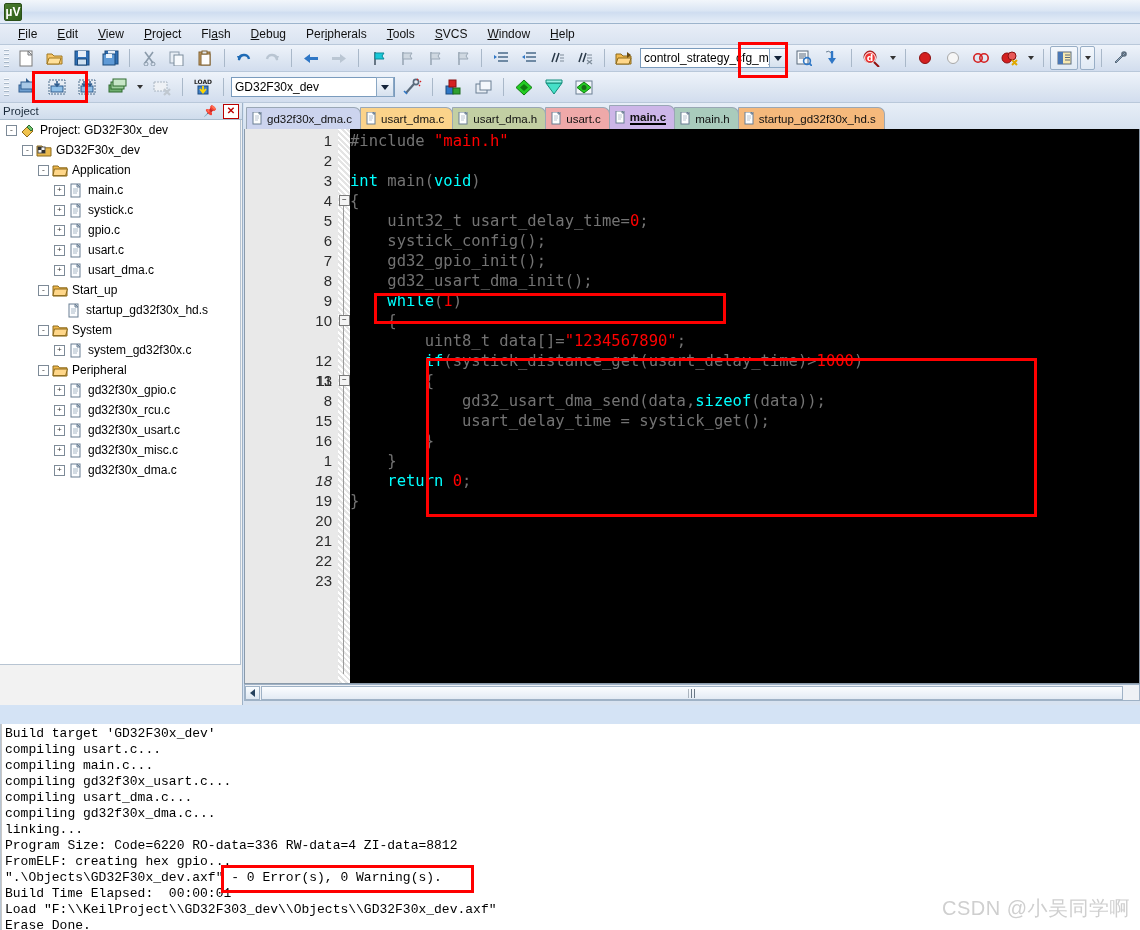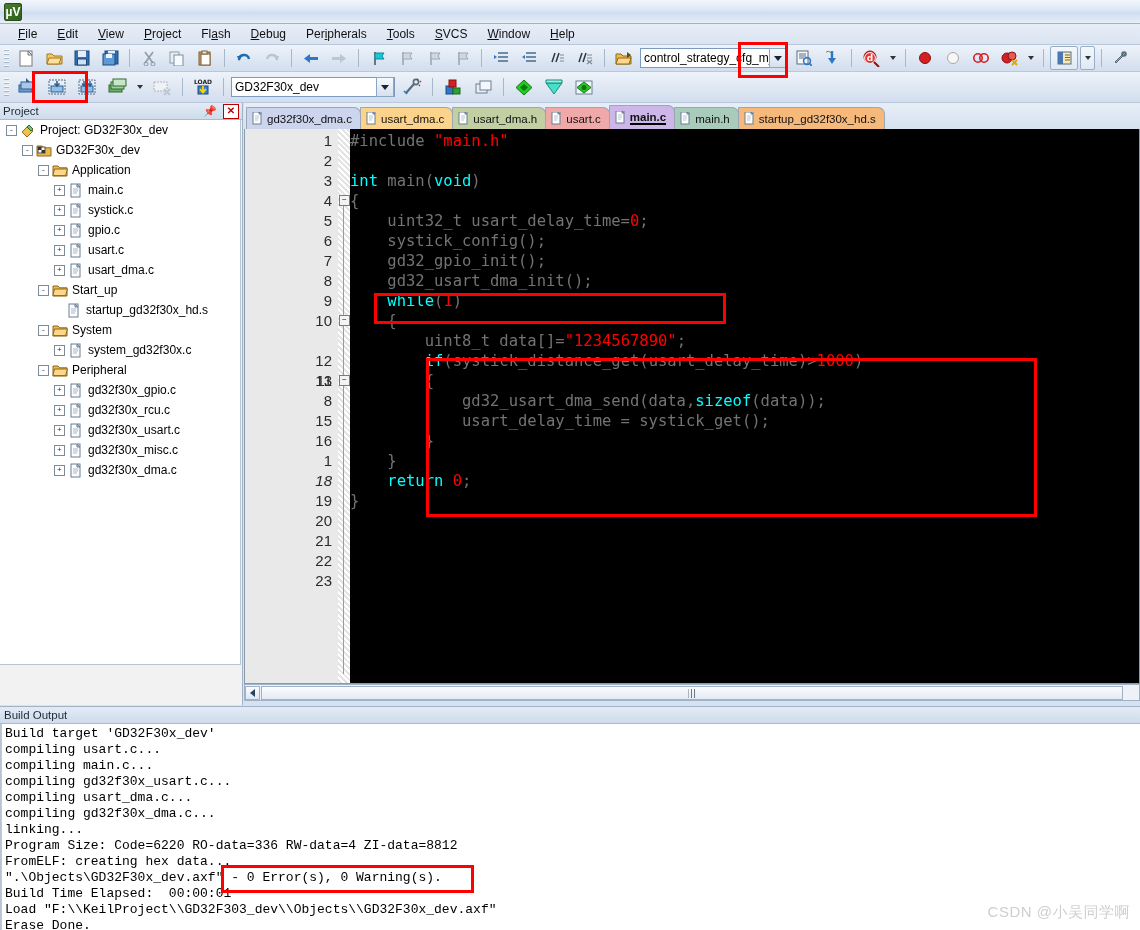--- a/index.html
+++ b/index.html
@@ -208,21 +208,21 @@
     position:absolute;left:4px;
     font-family:"Liberation Mono","DejaVu Sans Mono",monospace;
     font-size:13px;line-height:16px;color:#000;white-space:pre;height:16px;
   }
   .build-gutter{position:absolute;left:0;top:0;width:1px;height:206px;background:#c8c8c8;}
 
   
   .anno{position:absolute;border:3px solid #ff0000;box-sizing:border-box;pointer-events:none;}
 
   .watermark{
-    position:absolute;right:10px;bottom:8px;font-size:15px;color:#cfcfcf;
+    position:absolute;right:10px;bottom:8px;font-size:20px;color:#cfcfcf;
     font-family:"Liberation Sans",sans-serif;letter-spacing:.5px;margin-left:39px;
   }
 </style>
 </head>
 <body>
 
 <div id="app">
 
   <div class="titlebar">
     <div class="app-icon">µV</div>
@@ -884,35 +884,32 @@
         <svg width="6" height="8">
             <path d="M5 0 L0 4 L5 8 Z" fill="#26425e"></path>
           </svg>
       </div>
       <div class="sb-thumb" style="width:862px;margin-left:1px;">
         <div class="thumb-grip"></div>
       </div>
     </div>
   </div>
 
-  <div class="build-cap">
-    <span>Build Output</span>
-  </div>
   <div class="build-out">
     <div class="build-gutter"></div>
     <div id="blines">
         <div class="bline" style="top: 2px;">Build target 'GD32F30x_dev'</div>
         <div class="bline" style="top: 18px;">compiling usart.c...</div>
         <div class="bline" style="top: 34px;">compiling main.c...</div>
         <div class="bline" style="top: 50px;">compiling gd32f30x_usart.c...</div>
         <div class="bline" style="top: 66px;">compiling usart_dma.c...</div>
         <div class="bline" style="top: 82px;">compiling gd32f30x_dma.c...</div>
         <div class="bline" style="top: 98px;">linking...</div>
         <div class="bline" style="top: 114px;">Program Size: Code=6220 RO-data=336 RW-data=4 ZI-data=8812</div>
-        <div class="bline" style="top: 130px;">FromELF: creating hex data...</div>
+        <div class="bline" style="top: 130px;">FromELF: creating hex gpio...</div>
         <div class="bline" style="top: 146px;">".\Objects\GD32F30x_dev.axf" - 0 Error(s), 0 Warning(s).</div>
         <div class="bline" style="top: 162px;">Build Time Elapsed:  00:00:01</div>
         <div class="bline" style="top: 178px;">Load "F:\\KeilProject\\GD32F303_dev\\Objects\\GD32F30x_dev.axf"</div>
         <div class="bline" style="top: 194px;">Erase Done.</div>
       </div>
     <div class="watermark">CSDN @小吴同学啊</div>
   </div>
 
   <div id="annos">
       <div class="anno" style="left: 32px; top: 71px; width: 56px; height: 32px; border-color: rgb(255, 0, 0);"></div>

